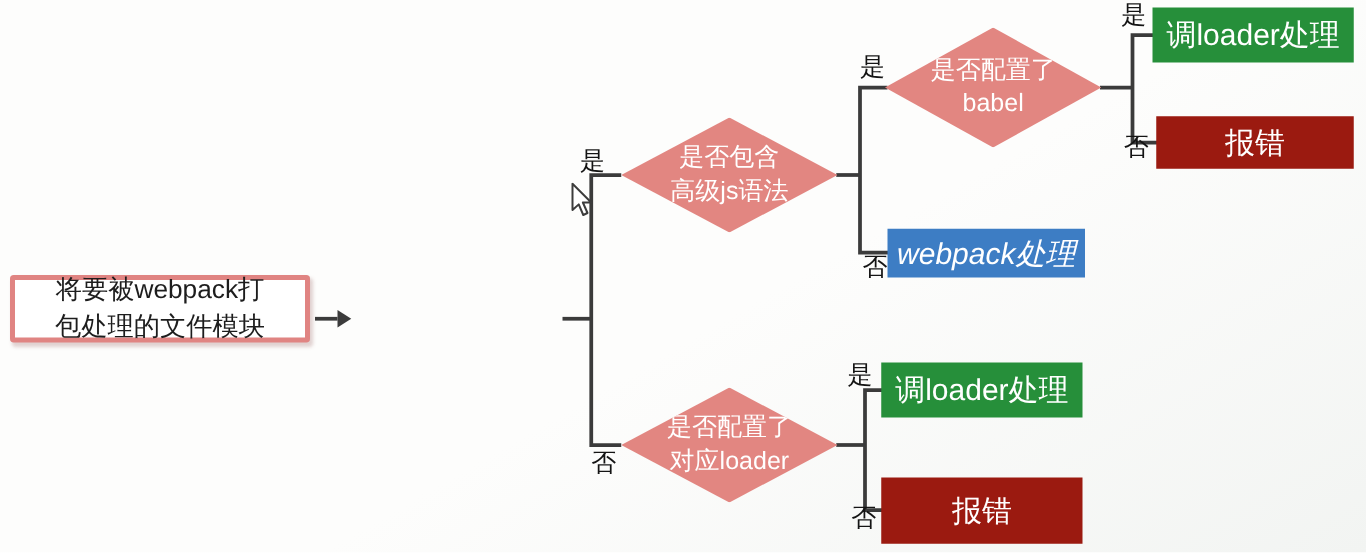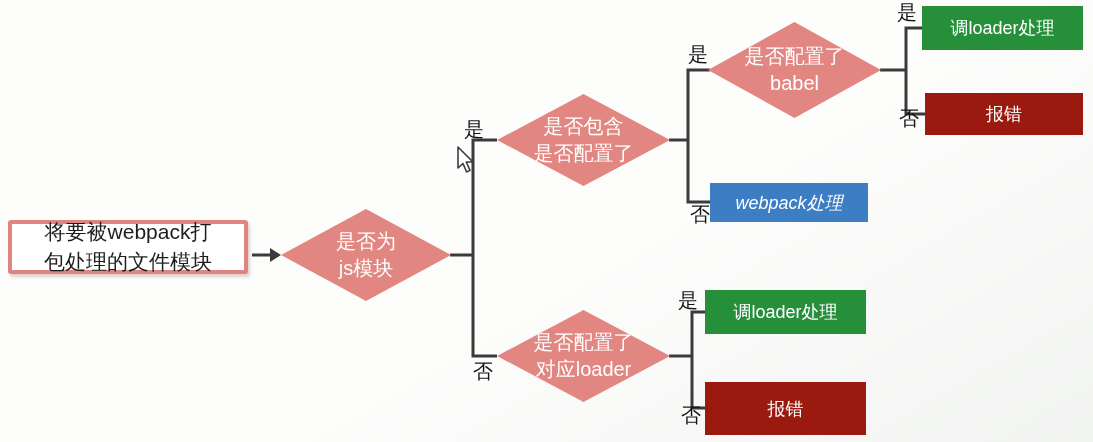--- a/index.html
+++ b/index.html
@@ -45,21 +45,21 @@
     color: #ffffff;
     font-size: 20px;
     line-height: 1.35;
   }
   #d1 { left: 281px; top: 209px; width: 170px; height: 92px; }
   #d2 { left: 497px; top: 94px;  width: 173px; height: 92px; }
   #d3 { left: 708px; top: 22px;  width: 173px; height: 96px; }
   #d4 { left: 497px; top: 310px; width: 173px; height: 92px; }
   .result {
     color: #ffffff;
-    font-size: 18px;
+    font-size: 24px;
   }
   #webpack { left: 710px; top: 183px; width: 158px; height: 39px; background: var(--blue, #3d7dc4); font-style: italic; }
   #green1  { left: 922px; top: 6px;   width: 161px; height: 44px; background: var(--green, #268f3a); }
   #red1    { left: 925px; top: 93px;  width: 158px; height: 42px; background: var(--dark_red, #9b1a10); }
   #green2  { left: 705px; top: 290px; width: 161px; height: 44px; background: var(--green, #268f3a); }
   #red2    { left: 705px; top: 382px; width: 161px; height: 53px; background: var(--dark_red, #9b1a10); }
   .edge-label {
     position: absolute;
     font-size: 20px;
     color: #141414;
@@ -104,27 +104,23 @@
     </g>
 
     <polygon points="270,248 281,255 270,262" fill="#3b3b3b"></polygon>
   </svg>
 
   <div class="node start" id="start">
     <span class="text">将要被webpack打
 包处理的文件模块</span>
   </div>
 
-  <div class="node diamond" id="d1">
-    <span class="text">是否为
-js模块</span>
-  </div>
   <div class="node diamond" id="d2">
     <span class="text">是否包含
-是否配置了</span>
+高级js语法</span>
   </div>
   <div class="node diamond" id="d3">
     <span class="text">是否配置了
 babel</span>
   </div>
   <div class="node diamond" id="d4">
     <span class="text">是否配置了
 对应loader</span>
   </div>
 

